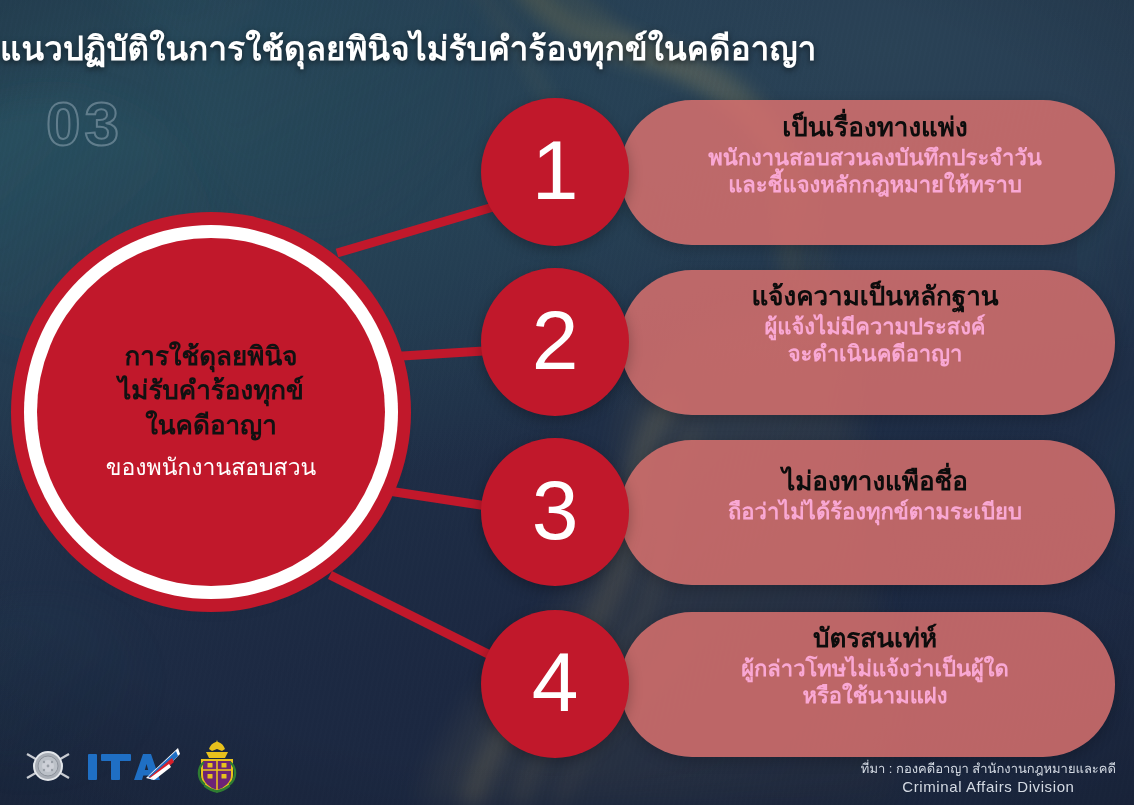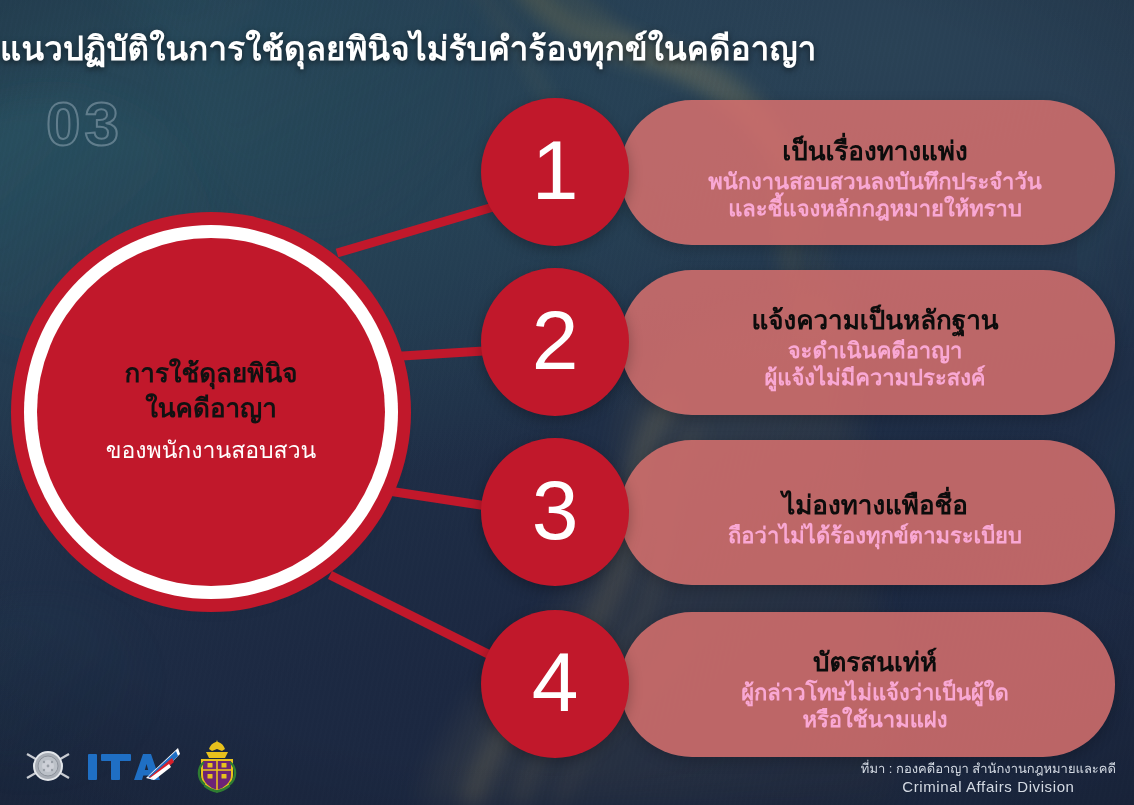--- a/index.html
+++ b/index.html
@@ -87,21 +87,21 @@
     background:#c1182b;
     display:flex;align-items:center;justify-content:center;
     box-shadow:0 4px 14px rgba(0,0,0,.28);
   }
   .num-circle span{
     color:#ffffff;font-size:84px;font-weight:300;line-height:1;
     font-family:"Liberation Sans","DejaVu Sans",sans-serif;
     transform:translateY(-2px);
   }
   .txt{
-    position:absolute;text-align:center;margin-top:24px;
+    position:absolute;text-align:center;
   }
   .txt .head{
     color:#0c0c0c;font-weight:bold;font-size:26px;line-height:1.22;
     white-space:nowrap;
   }
   .txt .body-line{
     color:#f9a8d4;font-weight:bold;font-size:22px;line-height:1.26;
     white-space:nowrap;
   }
   
@@ -174,20 +174,21 @@
       <line x1="337" y1="253" x2="500" y2="205"></line>
       <line x1="386" y1="357" x2="500" y2="350"></line>
       <line x1="382" y1="490" x2="500" y2="508"></line>
       <line x1="330" y1="575" x2="510" y2="665"></line>
     </g>
   </svg>
 
   <div class="center-ring">
     <div class="center-inner">
       <div class="center-line">การใช้ดุลยพินิจ</div>
+      <div class="center-line">ไม่รับคำร้องทุกข์</div>
       <div class="center-line">ในคดีอาญา</div>
       <div class="center-sub">ของพนักงานสอบสวน</div>
     </div>
   </div>
 
   <div class="item">
     <div class="pill" style="left:620px;top:100px;width:495px;height:145px;"></div>
     <div class="num-circle" style="left:481px;top:98px;width:148px;height:148px;">
       <span>1</span>
     </div>
@@ -198,22 +199,22 @@
     </div>
   </div>
 
   <div class="item">
     <div class="pill" style="left:620px;top:270px;width:495px;height:145px;"></div>
     <div class="num-circle" style="left:481px;top:268px;width:148px;height:148px;">
       <span>2</span>
     </div>
     <div class="txt" style="left:640px;top:281px;width:470px;">
       <div class="head">แจ้งความเป็นหลักฐาน</div>
+      <div class="body-line">ผู้แจ้งไม่มีความประสงค์</div>
       <div class="body-line">จะดำเนินคดีอาญา</div>
-      <div class="body-line">ผู้แจ้งไม่มีความประสงค์</div>
     </div>
   </div>
 
   <div class="item">
     <div class="pill" style="left:620px;top:440px;width:495px;height:145px;"></div>
     <div class="num-circle" style="left:481px;top:438px;width:148px;height:148px;">
       <span>3</span>
     </div>
     <div class="txt" style="left:640px;top:466px;width:470px;">
       <div class="head">ไม่องทางแพือชื่อ</div>

